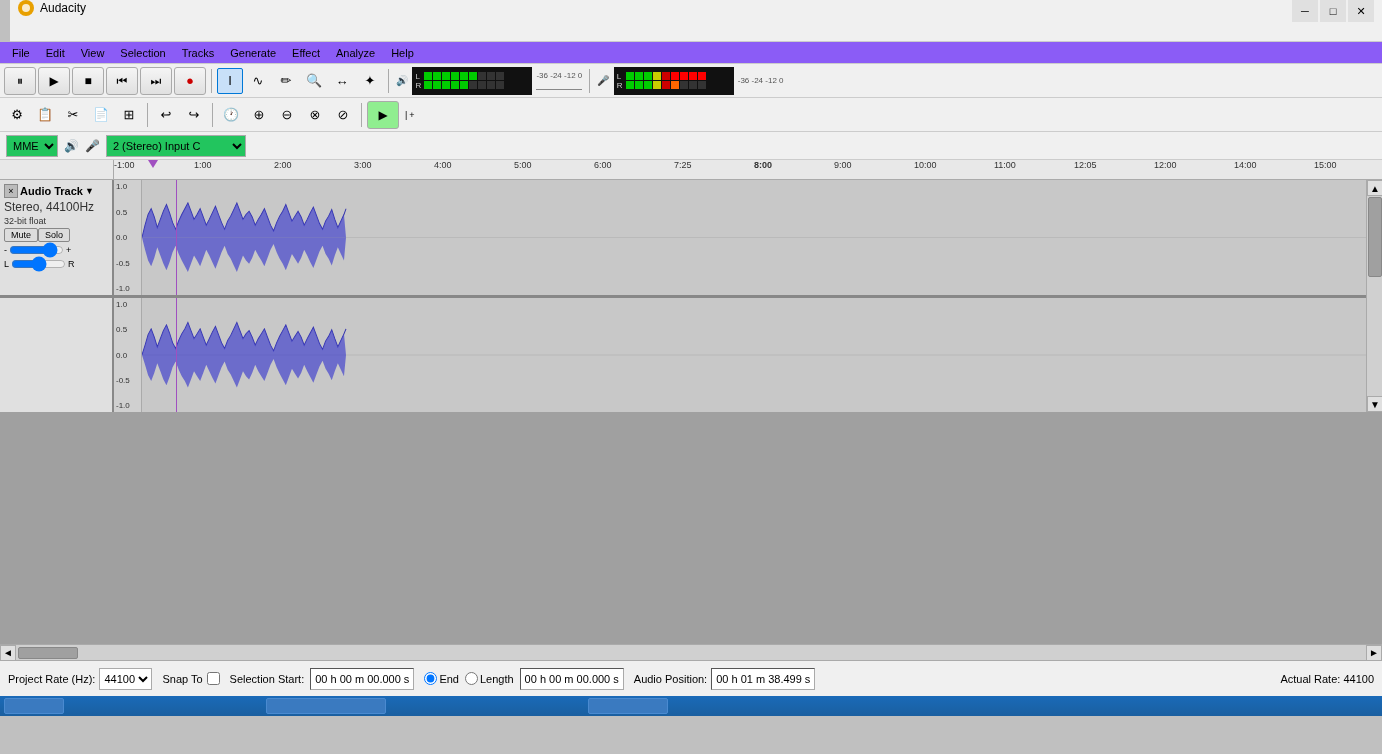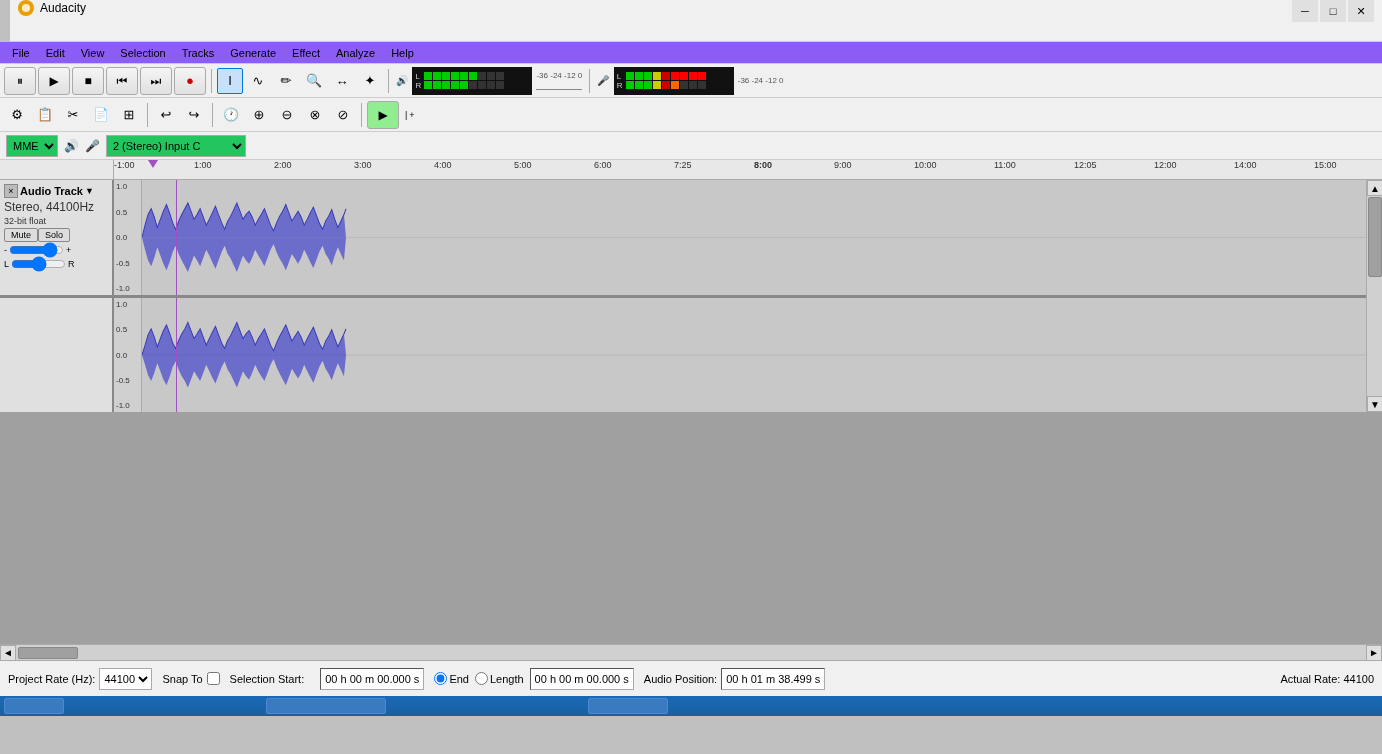--- a/index.html
+++ b/index.html
@@ -453,21 +453,21 @@
     <select style="height:22px;border:1px solid #aaa;font-size:11px;background:white;">
       <option>44100</option>
     </select>
   </div>
 
   <div style="display:flex;align-items:center;gap:4px;">
     <span>Snap To</span>
     <input type="checkbox" style="">
   </div>
 
-  <div style="display:flex;align-items:center;gap:16px;">
+  <div style="display:flex;align-items:center;gap:6px;">
     <span>Selection Start:</span>
     <div style="border:1px inset #aaa;background:white;padding:2px 4px;font-size:11px;height:22px;display:flex;align-items:center;white-space:nowrap;">00 h 00 m 00.000 s</div>
   </div>
 
   <div style="display:flex;align-items:center;gap:6px;">
     <div class="radio-opt">
       <input type="radio" name="endlength" checked="" style="">
       <span>End</span>
     </div>
     <div class="radio-opt">

